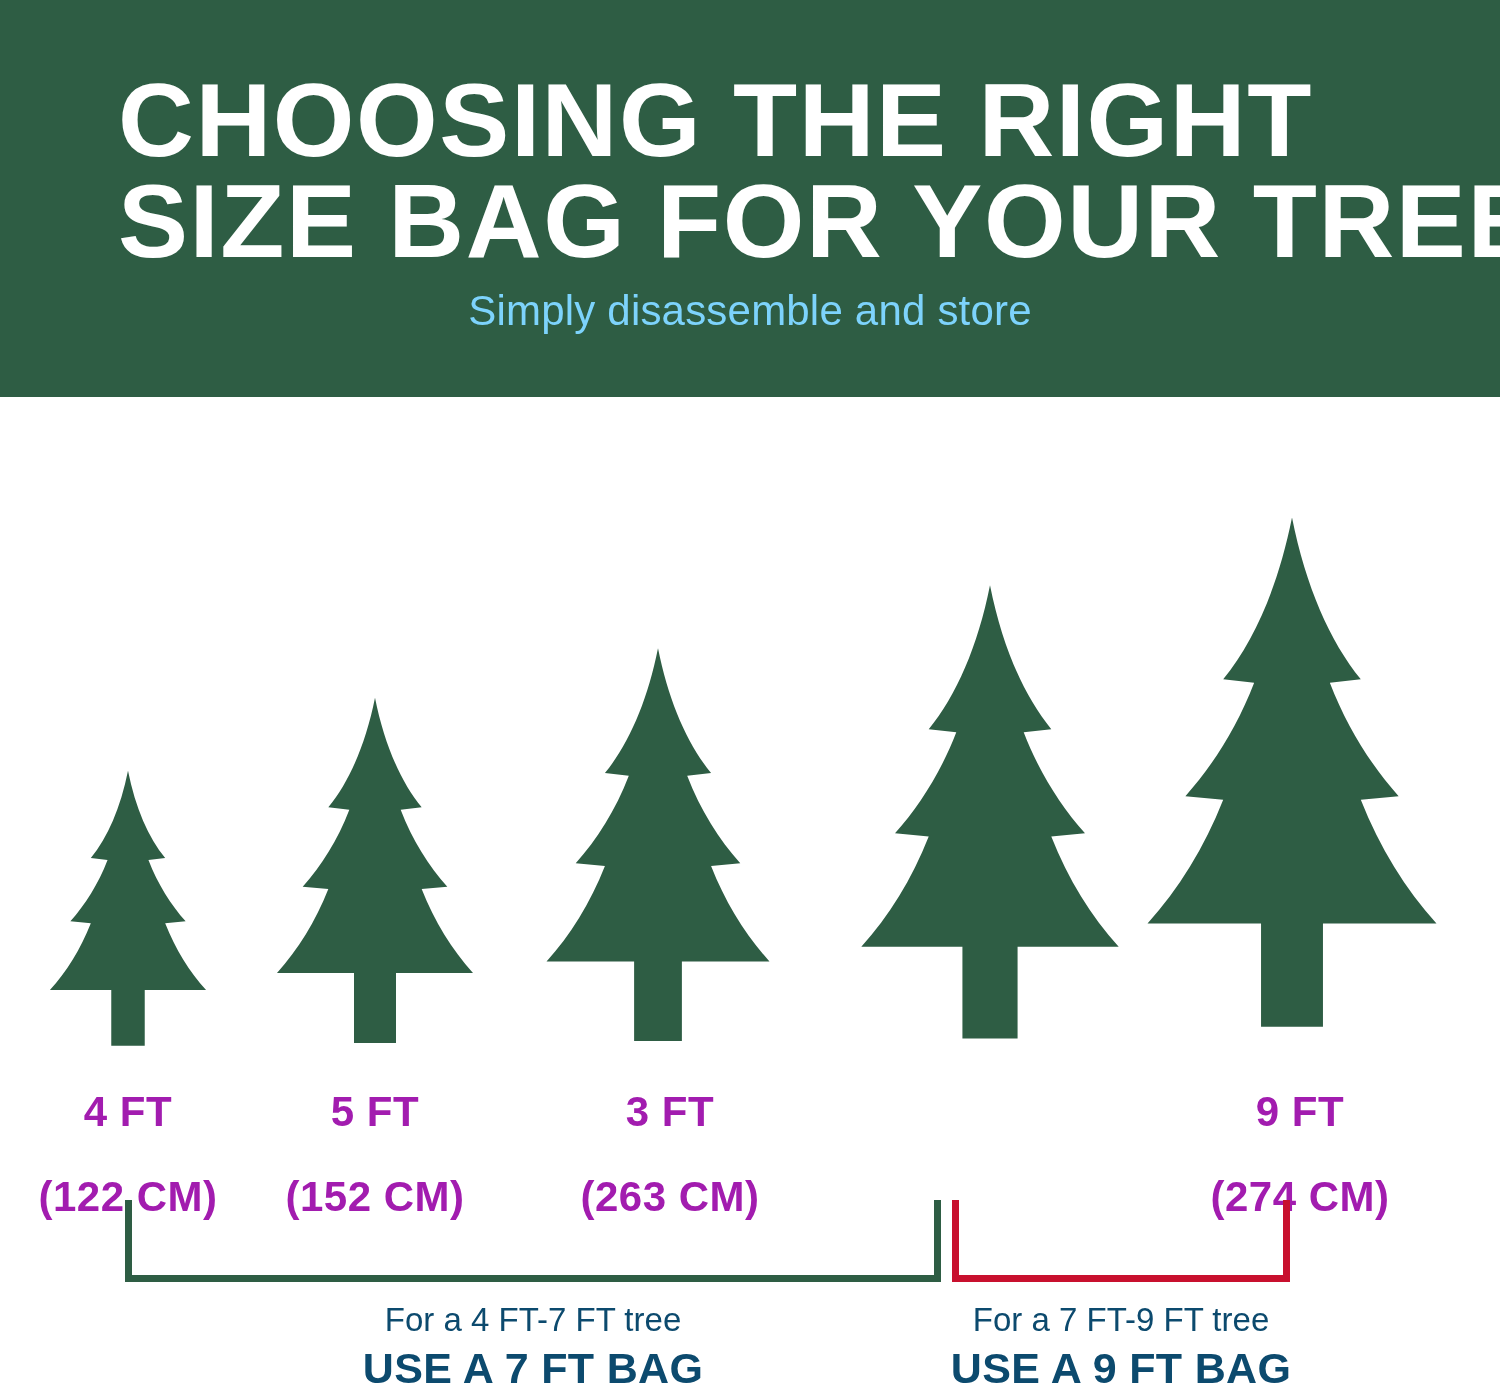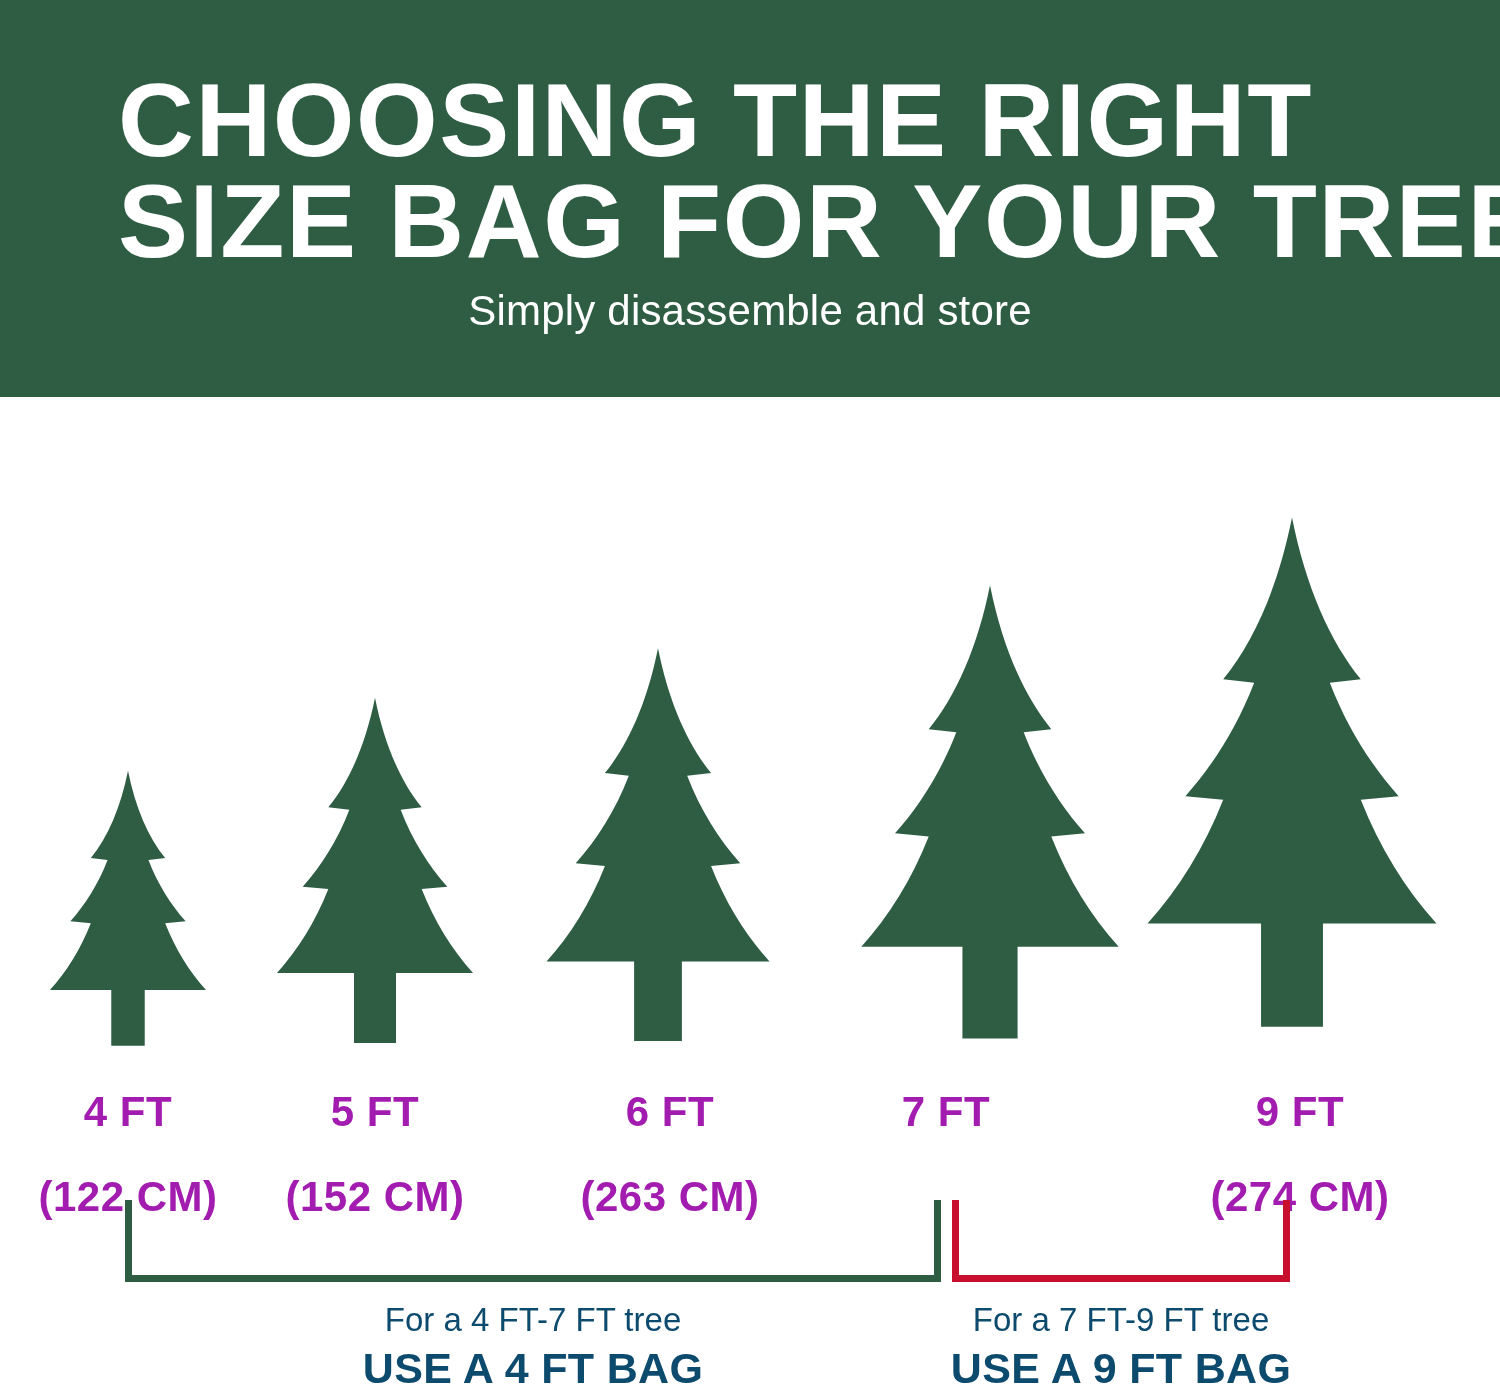--- a/index.html
+++ b/index.html
@@ -46,21 +46,21 @@
   #header-title .tline {
     display: block;
     white-space: nowrap;
   }
   #header-subtitle {
     position: absolute;
     left: 0;
     top: 286px;
     width: 1500px;
     text-align: center;
-    color: #ffffff;
+    color: #7dd3fc;
     font-family: "Liberation Sans", sans-serif;
     font-weight: normal;
     font-size: 42px;
     line-height: 50px;
     letter-spacing: 0.2px;
   }
 
   
   #trees {
     position: absolute;
@@ -263,40 +263,39 @@
     <span class="ft">4 FT</span>
     <span class="cm">(122 CM)</span>
   </div>
 
   <div class="size-label" style="left:247px; top:1087px; width:256px;">
     <span class="ft">5 FT</span>
     <span class="cm">(152 CM)</span>
   </div>
 
   <div class="size-label" style="left:542px; top:1087px; width:256px;">
-    <span class="ft">6 FT</span>
+    <span class="ft">3 FT</span>
     <span class="cm">(263 CM)</span>
   </div>
 
   <div class="size-label" style="left:818px; top:1087px; width:256px;">
-    <span class="ft">7 FT</span>
   </div>
 
   <div class="size-label" style="left:1172px; top:1087px; width:256px;">
     <span class="ft">9 FT</span>
     <span class="cm">(274 CM)</span>
   </div>
 
   <div class="bracket" id="bracket-green" style="left:125px; top:1200px; width:816px; height:82px;"></div>
 
   <div class="bracket" id="bracket-red" style="left:952px; top:1200px; width:338px; height:82px;"></div>
 
   <div class="caption" style="left:303px; top:1298px; width:460px;">
     <span class="cap-line1">For a 4 FT-7 FT tree</span>
-    <span class="cap-line2">USE A 4 FT BAG</span>
+    <span class="cap-line2">USE A 7 FT BAG</span>
   </div>
 
   <div class="caption" style="left:891px; top:1298px; width:460px;">
     <span class="cap-line1">For a 7 FT-9 FT tree</span>
     <span class="cap-line2">USE A 9 FT BAG</span>
   </div>
 
 </div>
 
 </body></html>

